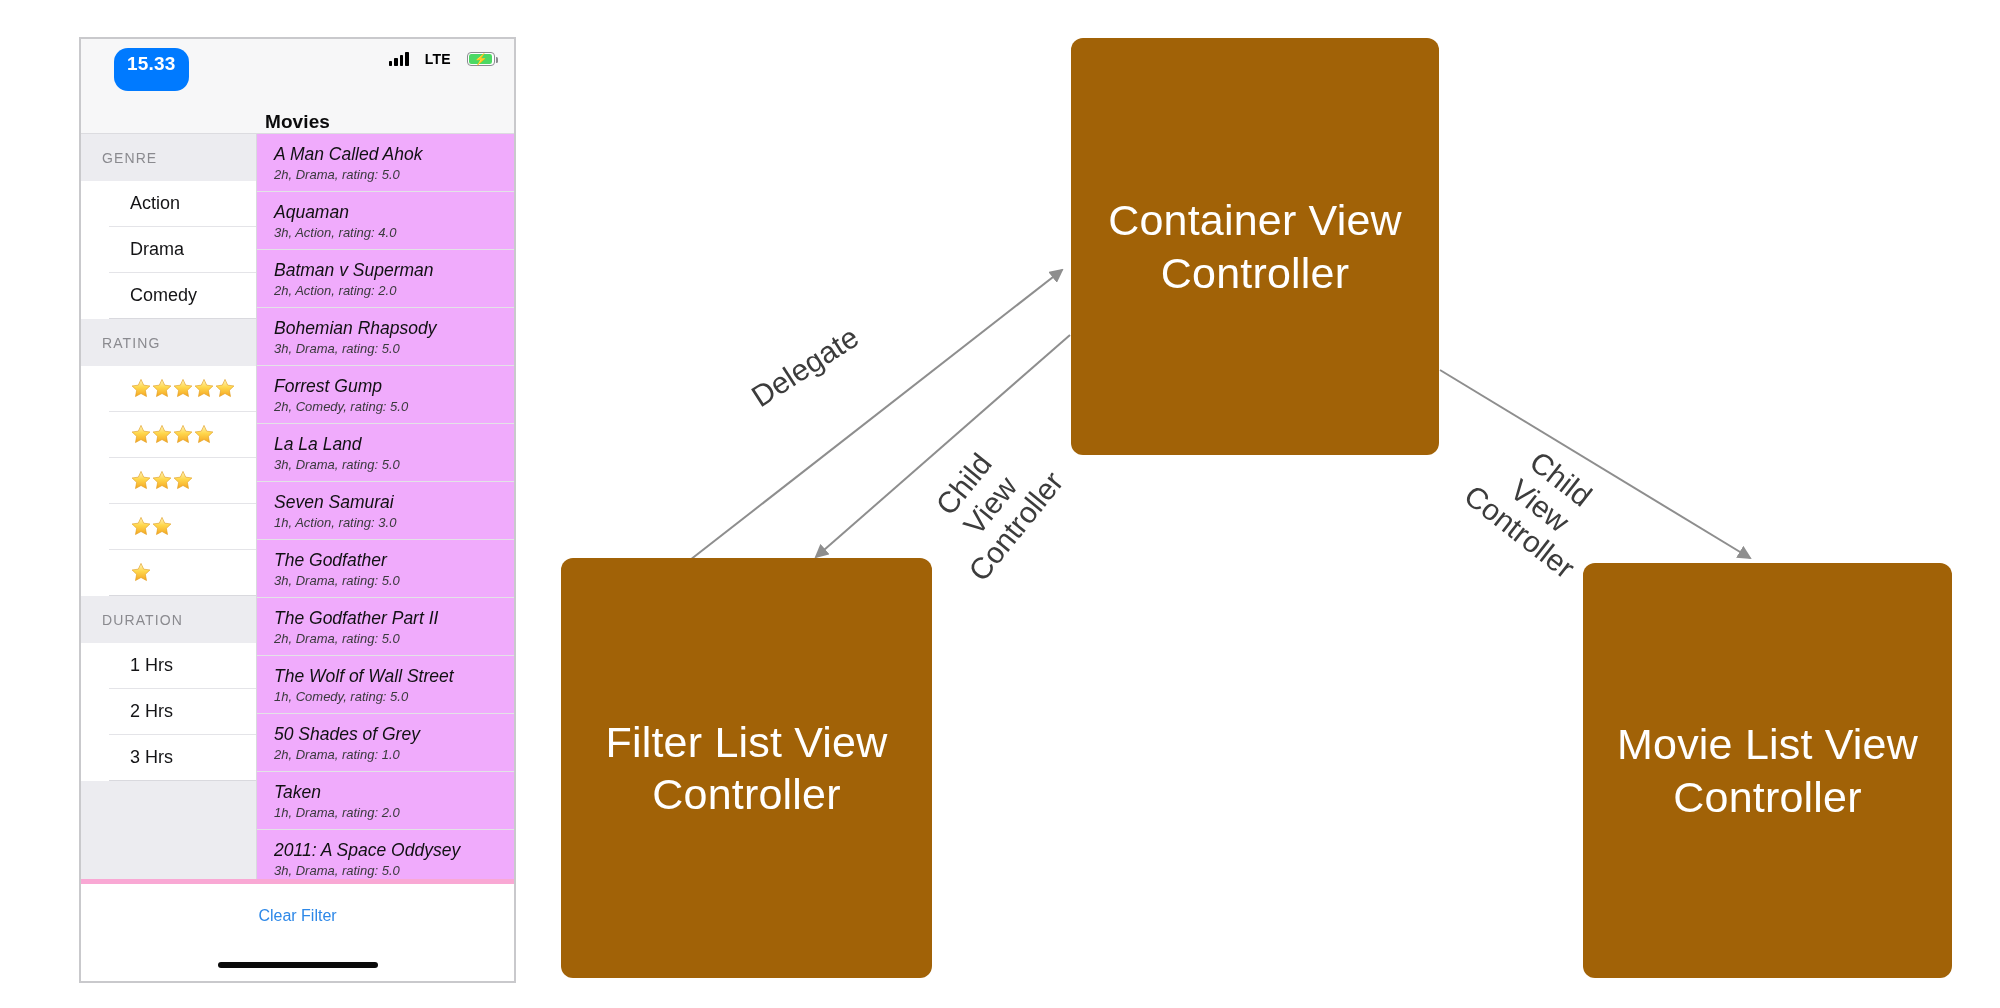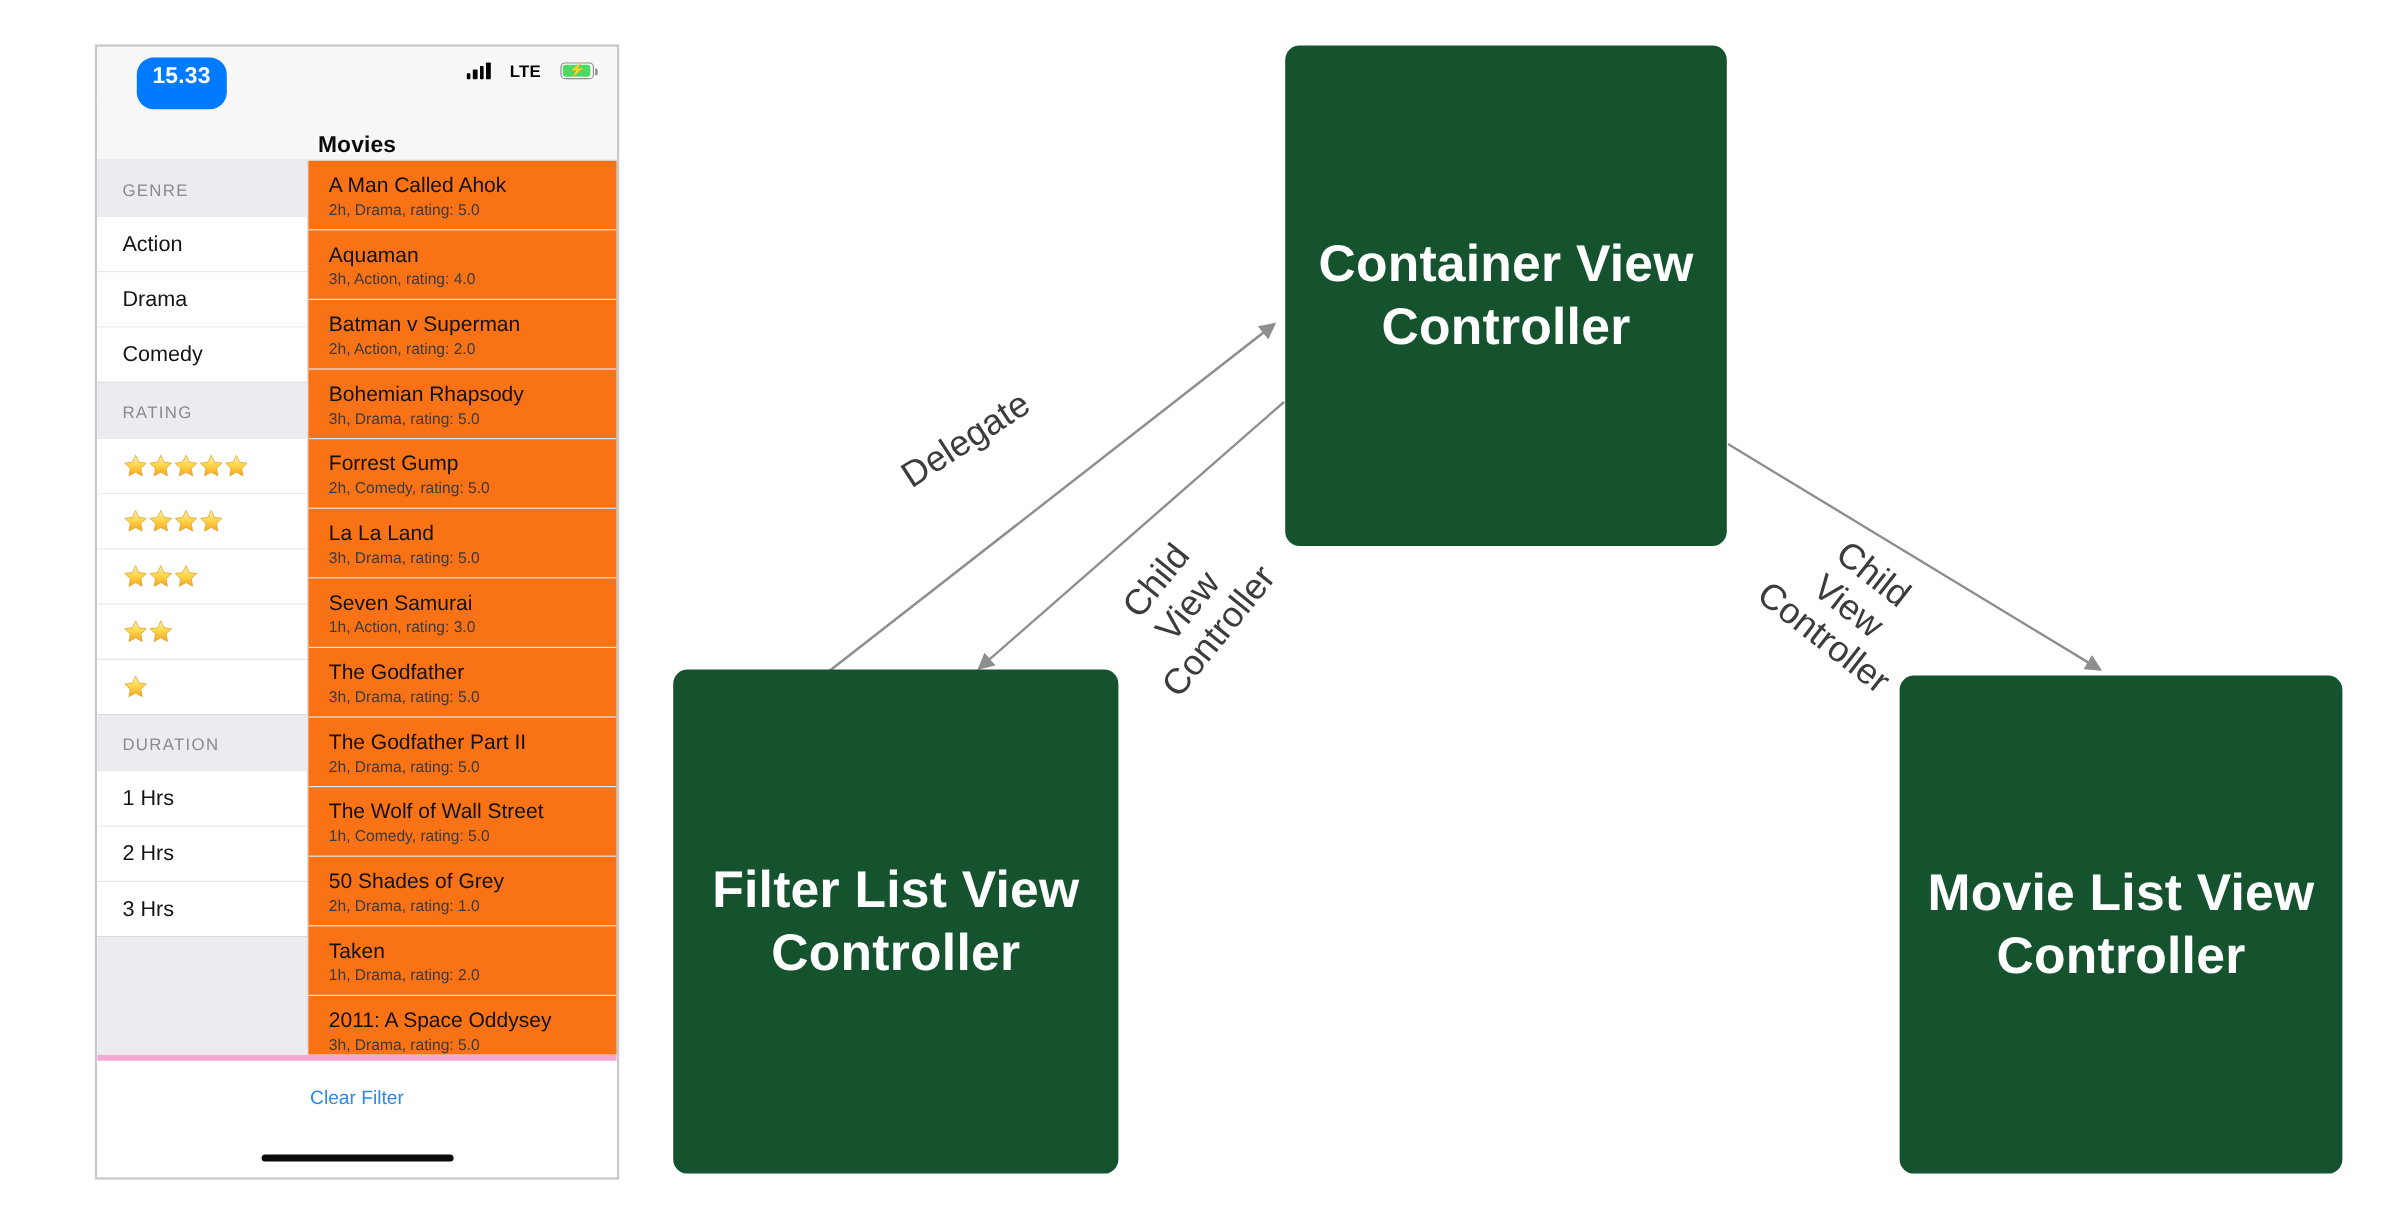--- a/index.html
+++ b/index.html
@@ -87,21 +87,21 @@
   }
   .sec-header{
     height:47px;
     display:flex;align-items:center;
     padding-left:21px;
     font-size:14px;
     letter-spacing:1.1px;
     color:#8a8a8f;
     background:#ececf0;
   }
-  .filter-group{background:#ffffff;}
+  .filter-group{background:#ffffff;padding-left:28px;}
   .filter-row{
     height:46px;
     display:flex;align-items:center;
     padding-left:21px;
     font-size:18px;color:#141416;
     border-bottom:1px solid #e4e4e8;
     background:#ffffff;
     box-sizing:border-box;
   }
   .filter-row:last-child{border-bottom:1px solid #d9d9de;}
@@ -111,21 +111,21 @@
     gap:0px;
   }
   .star-row:last-child{border-bottom:1px solid #d9d9de;}
   .star{
     width:22px;height:21px;display:inline-block;margin-right:-1px;
   }
   .filler{background:#ececf0;flex:1;}
 
   
   .movie-col{
-    flex:1;background:#f97316;overflow:hidden;position:relative;
+    flex:1;background:#f0abfc;overflow:hidden;position:relative;font-style:italic;
   }
   .movie-row{
     padding:9px 0 8px 17px;
     border-bottom:1px solid #e3e3e6;
     box-sizing:border-box;
   }
   .movie-title{font-size:17.5px;color:#111113;line-height:1.28;}
   .movie-sub{font-size:13px;color:#3a3a3d;margin-top:2px;line-height:1.2;}
 
   .phone-footer{
@@ -139,28 +139,28 @@
   }
   .home-indicator{
     position:absolute;left:50%;transform:translateX(-50%);
     bottom:16px;width:160px;height:6px;border-radius:3px;background:#0a0a0a;
   }
 
   
   #diagram{position:absolute;left:0;top:0;width:2000px;height:1008px;pointer-events:none;}
   .node{
     position:absolute;
-    background:#14532d;
+    background:#a16207;
     border-radius:12px;
     color:#ffffff;
     display:flex;align-items:center;justify-content:center;
     text-align:center;
     font-size:43px;
     line-height:1.22;
-    font-weight:700;
+    font-weight:400;
     letter-spacing:.2px;
   }
   #node-container{left:1071px;top:38px;width:368px;height:417px;}
   #node-filter{left:561px;top:558px;width:371px;height:420px;}
   #node-movie{left:1583px;top:563px;width:369px;height:415px;}
 
   .edge-label{
     position:absolute;
     font-size:30px;
     color:#3c3c3c;

